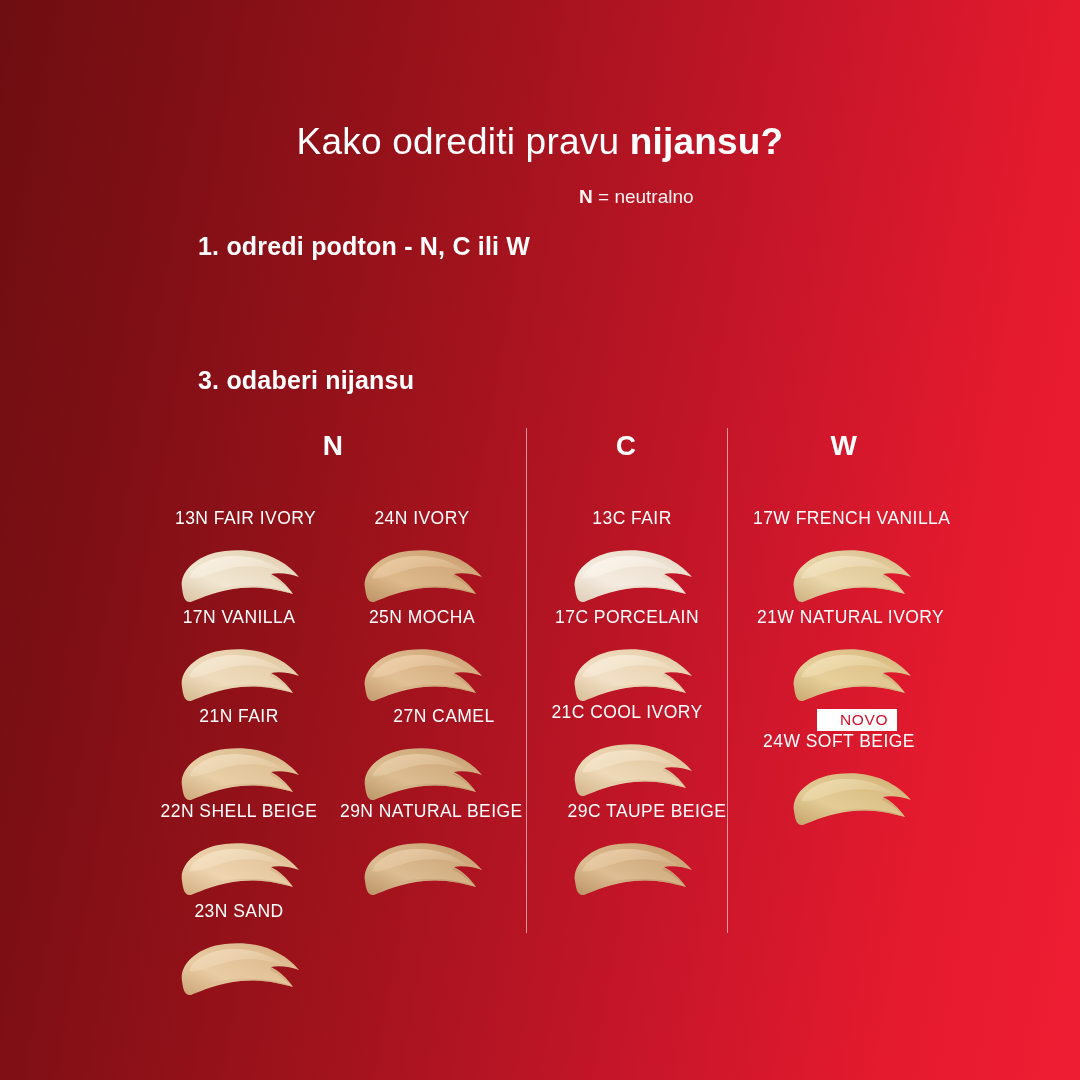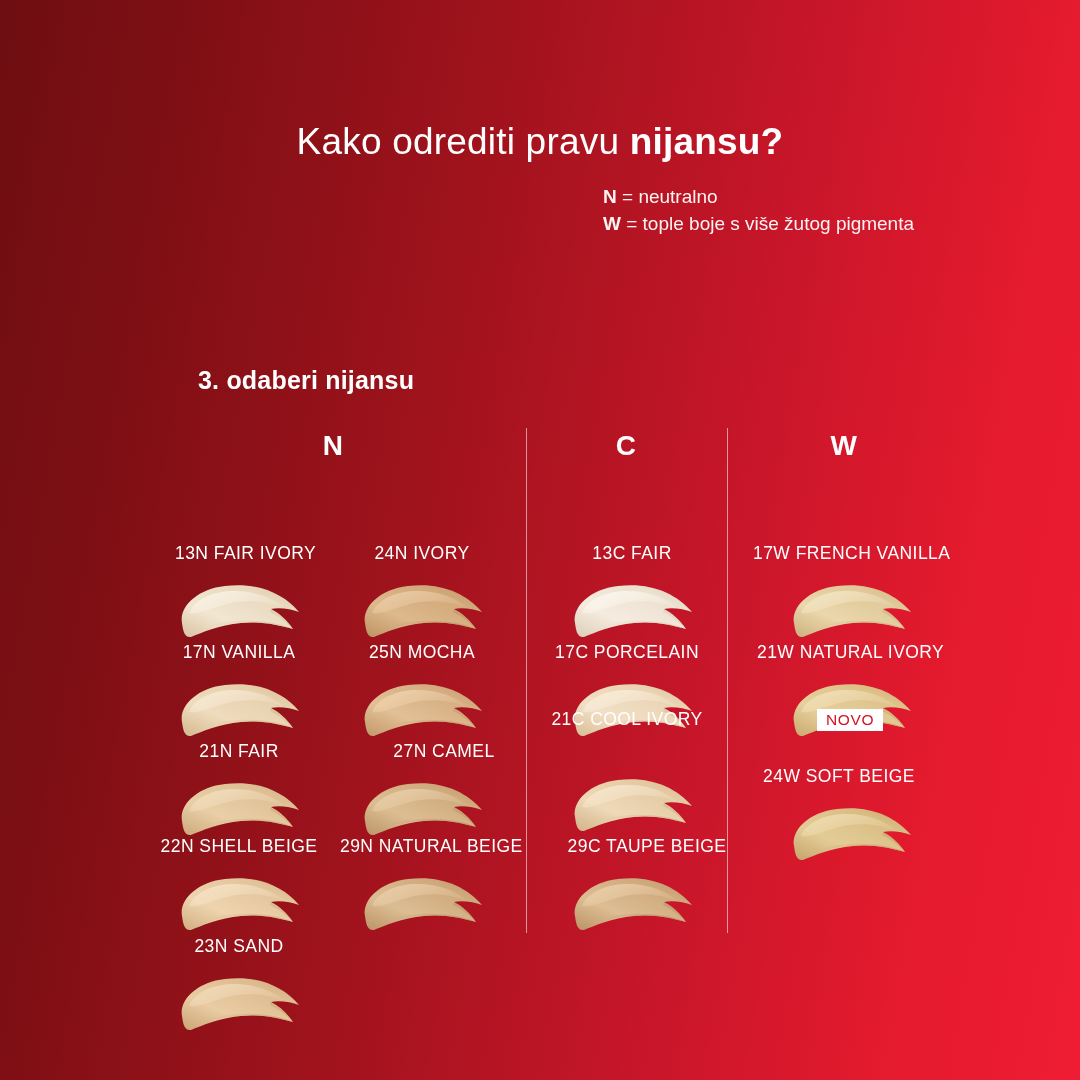--- a/index.html
+++ b/index.html
@@ -28,21 +28,20 @@
 
   
   .step1{
     position:absolute;left:198px;top:232px;
     font-size:25px;font-weight:700;letter-spacing:.2px;
   }
   .legend{
     position:absolute;left:579px;top:184px;width:320px;
     font-size:19px;line-height:1.42;font-weight:400;
     color:#fdf3f2;
-    margin-left:24px;
   }
   .legend b{font-weight:700;}
 
   
   .step2{
     position:absolute;left:198px;top:366px;
     font-size:25px;font-weight:700;letter-spacing:.2px;
   }
 
   
@@ -57,58 +56,58 @@
   .colhead{
     position:absolute;top:430px;
     font-size:28px;font-weight:700;text-align:center;
     letter-spacing:.5px;
   }
   #head-N{left:253px;width:160px;}
   #head-C{left:546px;width:160px;}
   #head-W{left:764px;width:160px;}
 
   
-  .cell{position:absolute;margin-top:35px;}
+  .cell{position:absolute;}
   .cell .lbl{
     font-size:17.5px;font-weight:400;letter-spacing:.45px;
     color:#fff;white-space:nowrap;text-align:center;
     line-height:1;
   }
   .swatch-wrap{
     position:relative;
     width:122px;height:62px;
     margin-top:10px;
   }
   .swatch-wrap.wide{width:128px;height:64px;}
   .swatch-wrap svg{display:block;width:100%;height:100%;overflow:visible;}
 
   
   .novo{
     position:absolute;
     background:#ffffff;
     color:#d3122a;
     font-size:15.5px;font-weight:400;letter-spacing:.6px;
-    padding:2px 9px 3px 9px;
+    padding:2px 9px 3px 23px;
     line-height:1.1;
     white-space:nowrap;
   }
 </style>
 </head>
 <body>
 
 <div id="poster">
 
   <div class="title">
     <span>Kako odrediti pravu </span><span class="strong">nijansu?</span>
   </div>
 
+  <div class="step1">1. odredi podton - N, C ili W</div>
 
   <div class="legend">
     <div><b>N</b><span> = neutralno</span></div>
-    <div><b>W</b><span> = tople boje s više žutog pigmenta</span></div>
   </div>
 
   <div class="step2">3. odaberi nijansu</div>
 
   <div class="grid">
     <div class="divider" id="div-1"></div>
     <div class="divider" id="div-2"></div>
 
     <div class="colhead" id="head-N">N</div>
     <div class="colhead" id="head-C">C</div>
@@ -493,21 +492,21 @@
              C104,34 112,41 118,50 C104,46 86,42 66,44 C44,46 26,54 16,58
              C9,59 8,51 7,44 Z" fill="url(#bg10)"></path>
     <path d="M14,34 C20,20 38,12 60,12 C80,12 98,19 110,29
              C92,22 70,20 52,25 C34,30 22,36 14,34 Z" fill="url(#hg10)"></path>
     <path d="M30,48 C50,41 76,40 98,44 C108,46 114,48 118,50
              C104,46 86,42 66,44 C50,45.5 38,47 30,48 Z" fill="url(#tg10)"></path>
     <path d="M96,30 C104,34 112,41 118,50 C112,44 104,37 95,33 Z" fill="#d8bd96" opacity=".55"></path>
   </svg>
           </div>
         </div>
-        <div class="cell" style="left: 544px; top: 676px; width: 166px;">
+        <div class="cell" style="left: 544px; top: 704px; width: 166px;">
           <div class="lbl">21C COOL IVORY</div>
         </div>
         <div class="cell" style="left: 568px; top: 728px;">
           <div class="swatch-wrap wide">
   <svg viewBox="0 0 128 64" preserveAspectRatio="none">
     <defs>
       <linearGradient id="bg11" x1="0" y1="1" x2="1" y2="0">
         <stop offset="0%" stop-color="#d2b288"></stop>
         <stop offset="35%" stop-color="#eed9b8"></stop>
         <stop offset="75%" stop-color="#e4caa3"></stop>

